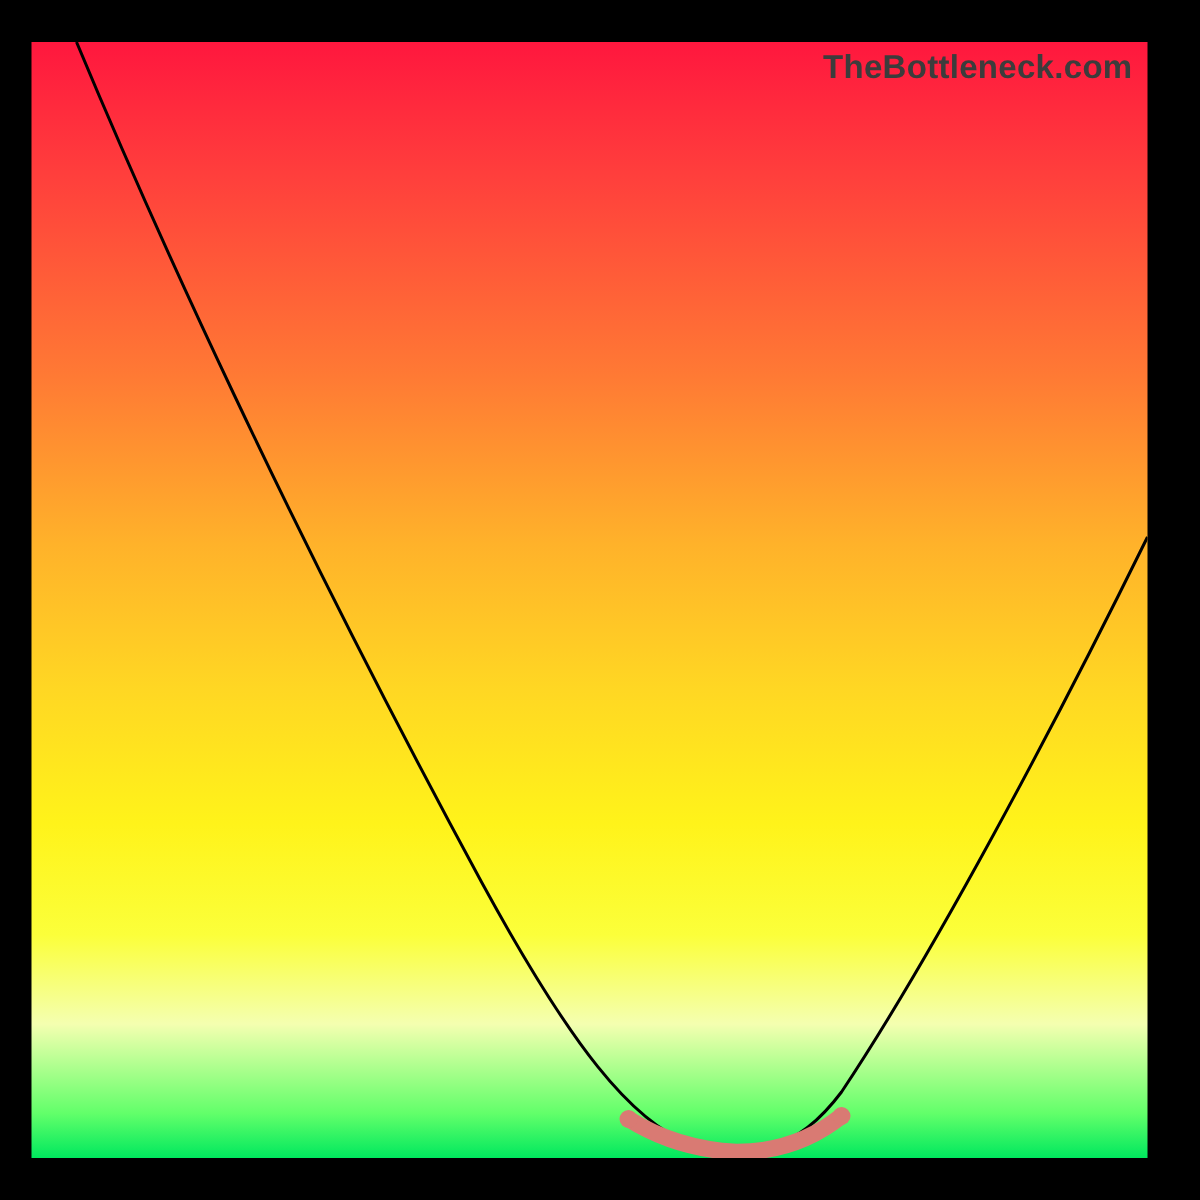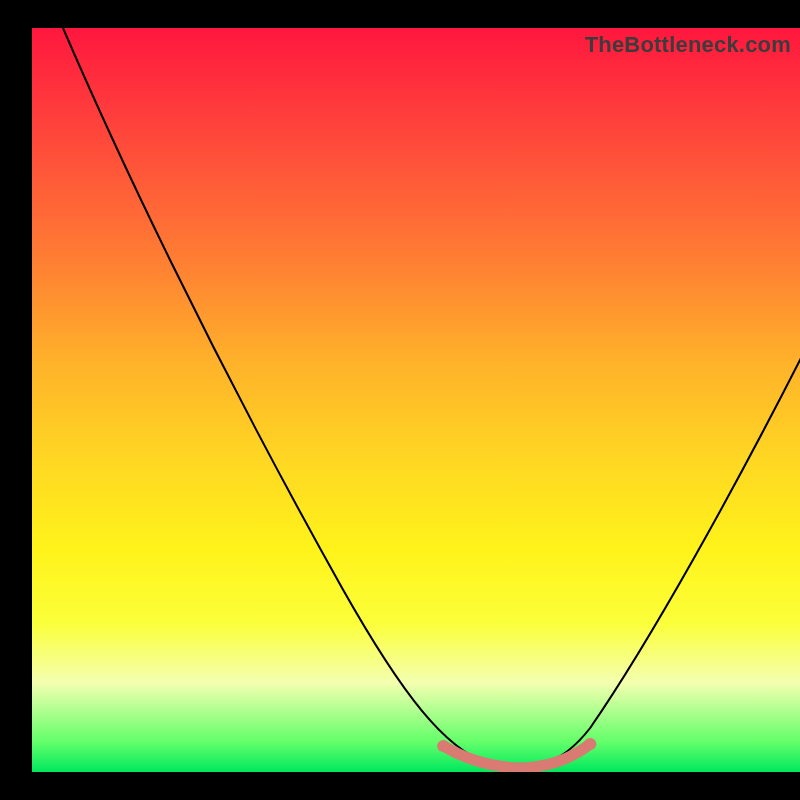--- a/index.html
+++ b/index.html
@@ -12,39 +12,38 @@
     overflow: hidden;
   }
   .frame {
     position: relative;
     width: 800px;
     height: 800px;
     background: #000;
   }
   .plot {
     position: absolute;
-    left: 32px;
+    left: 21px;
     top: 28px;
     width: 744px;
     height: 744px;
     
     background: linear-gradient(
       to bottom,
       #ff173e 0%,
       #ff3f3c 12%,
       #ff7a34 30%,
       #ffb22a 45%,
       #ffd723 58%,
       #fff31a 70%,
       #fbff3a 80%,
       #f4ffb0 88%,
       #62ff6a 96%,
       #00e85e 100%
     );
-    padding-left: 25px;
   }
   .watermark {
     position: absolute;
     top: 4px;
     right: 10px;
     color: #3c3c3c;
     font-size: 22px;
     font-weight: 600;
     letter-spacing: 0.2px;
     pointer-events: none;

